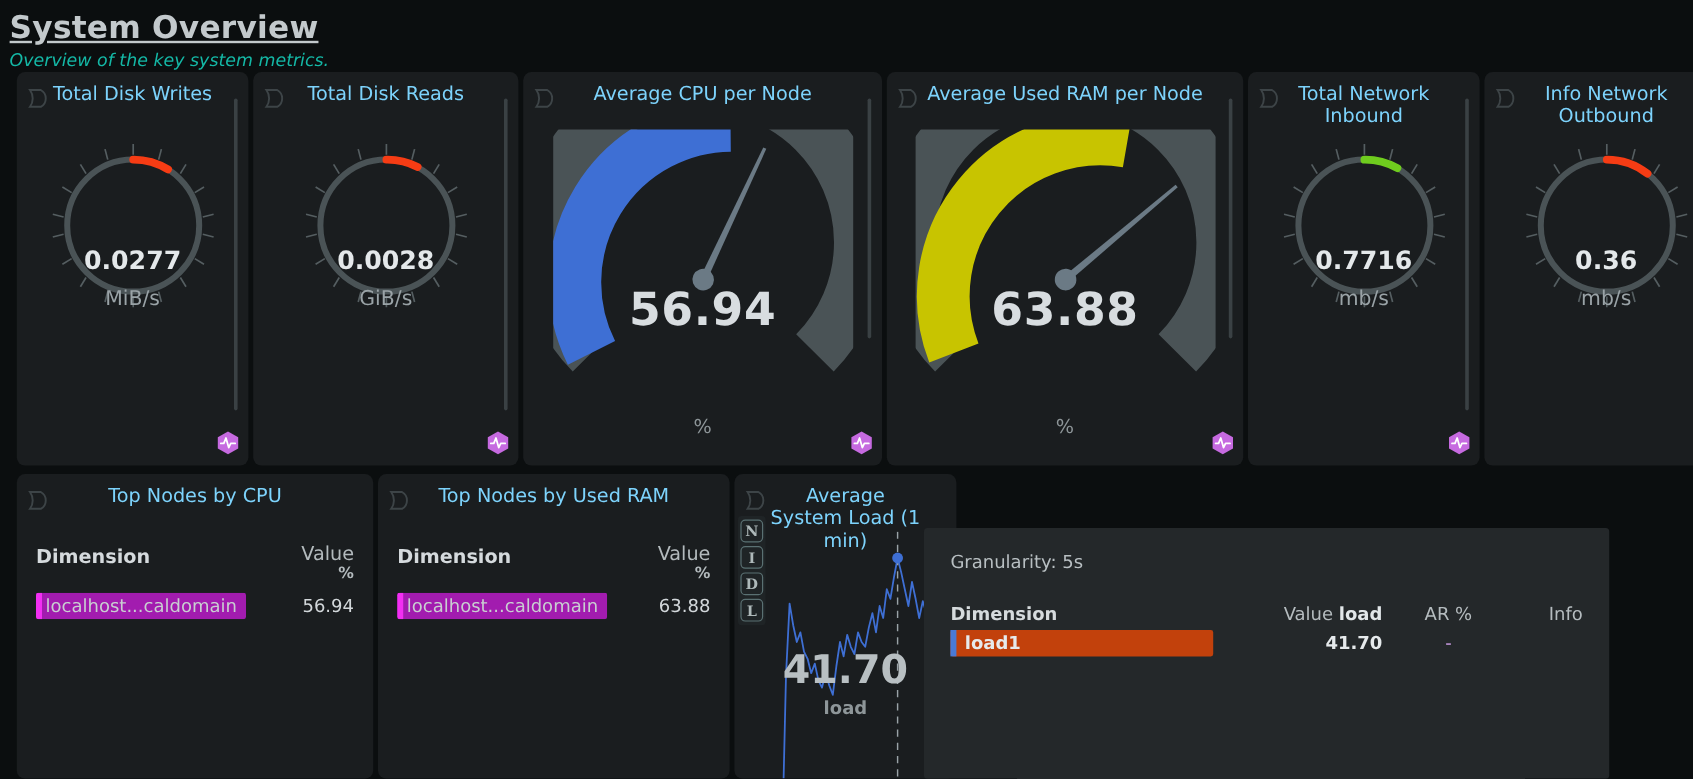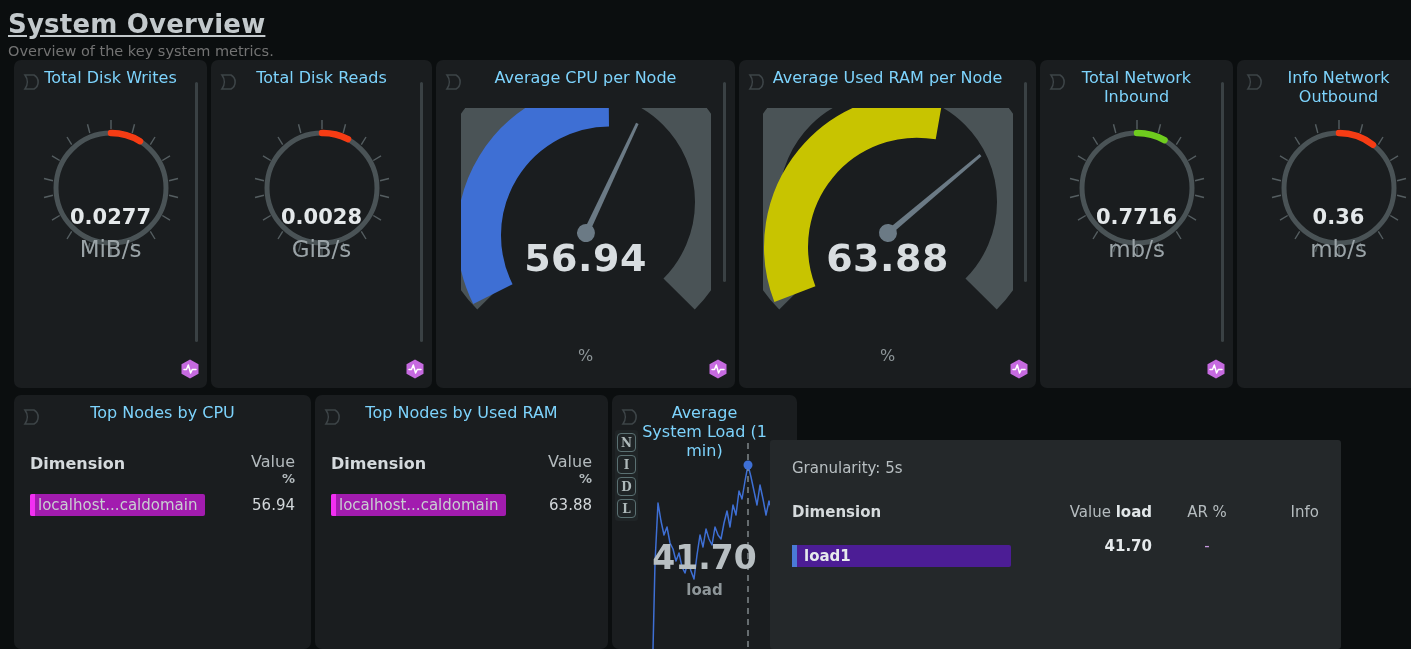--- a/index.html
+++ b/index.html
@@ -11,21 +11,21 @@
   }
   .page { position: relative; width: 1411px; height: 649px; }
 
   
   .header { padding: 8px 0 0 8px; }
   .page-title {
     font-size: 26px; font-weight: bold; color: #c3c9cc;
     letter-spacing: 0.2px; line-height: 32px; text-decoration: underline;
   }
   .page-subtitle {
-    font-size: 14.5px; color: #737373; line-height: 20px; margin-top: 1px;
+    font-size: 14.5px; color: #14b8a6; line-height: 20px; margin-top: 1px; font-style: italic;
   }
 
   
   .row { position: absolute; display: flex; }
   .row-top { left: 14px; top: 60px; gap: 4px; }
   .row-bottom { left: 14px; top: 395px; gap: 4px; }
 
   .card {
     position: relative;
     background: #1a1d1f;
@@ -66,21 +66,21 @@
 
   
   .gauge-small { position: relative; width: 100%; height: 250px; }
   .gauge-small svg { display: block; margin: 0 auto; }
   .gs-text {
     position: absolute; left: 0; right: 0; top: 50%;
     transform: translateY(-50%);
     text-align: center; pointer-events: none;
   }
   .gs-val { font-size: 21px; font-weight: bold; color: #e4e8ea; line-height: 26px; }
-  .gs-unit { font-size: 23px; color: #9aa3a7; line-height: 26px; margin-top: 6px; text-align: center;}
+  .gs-unit { font-size: 17px; color: #9aa3a7; line-height: 26px; margin-top: 6px; text-align: center;}
 
   
   .gauge-big { position: relative; width: 100%; height: 252px; }
   .gauge-big svg { display: block; margin: 0 auto; }
   .gb-val {
     position: absolute; left: 0; right: 0; top: 128px;
     text-align: center; font-size: 38px; font-weight: bold;
     color: #d8dde0; letter-spacing: 0.5px;
   }
   .gb-unit {
@@ -167,21 +167,21 @@
   }
   .tt-h-dim { width: 230px; font-weight: bold; color: #d6dbdd; }
   .tt-h-val { width: 130px; text-align: right; }
   .tt-h-val b { color: #e2e7e9; }
   .tt-h-ar { width: 110px; text-align: center; }
   .tt-h-info { flex: 1; text-align: right; }
   .tt-row { display: flex; align-items: center; font-size: 15px; }
   .tt-dim-cell { width: 230px; }
   .tt-bar {
     position: relative; height: 22px; width: 219px;
-    background: #4c1d95; border-radius: 2px; display: flex; align-items: center; margin-top: 20px;
+    background: #c2410c; border-radius: 2px; display: flex; align-items: center;
   }
   .tt-bar-tick { position: absolute; left: 0; top: 0; bottom: 0; width: 5px; background: #4a7ad6; }
   .tt-bar-label {
     padding-left: 12px; font-size: 15px; font-weight: bold; color: #e6eaec;
   }
   .tt-val-cell { width: 130px; text-align: right; font-weight: bold; color: #e6eaec; }
   .tt-ar-cell { width: 110px; text-align: center; color: #c89ae0; }
   .tt-info-cell { flex: 1; }
 </style>
 </head>

